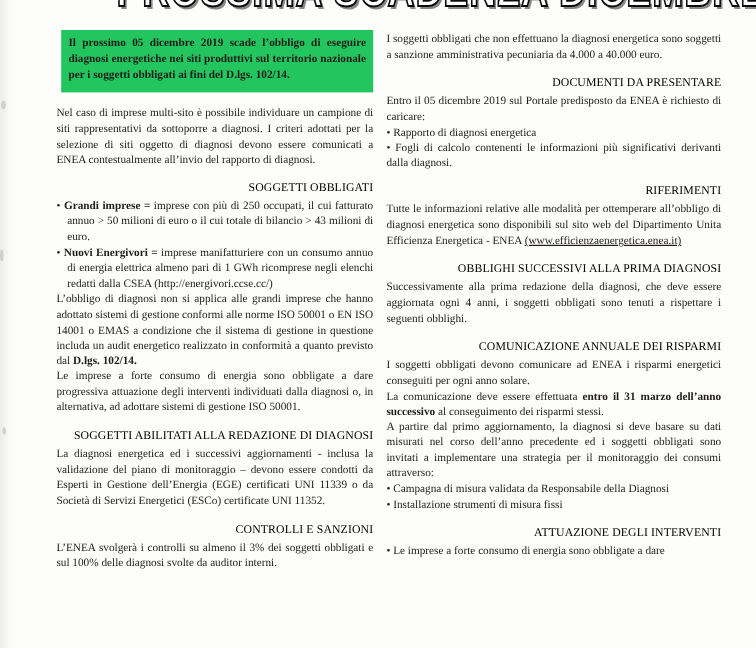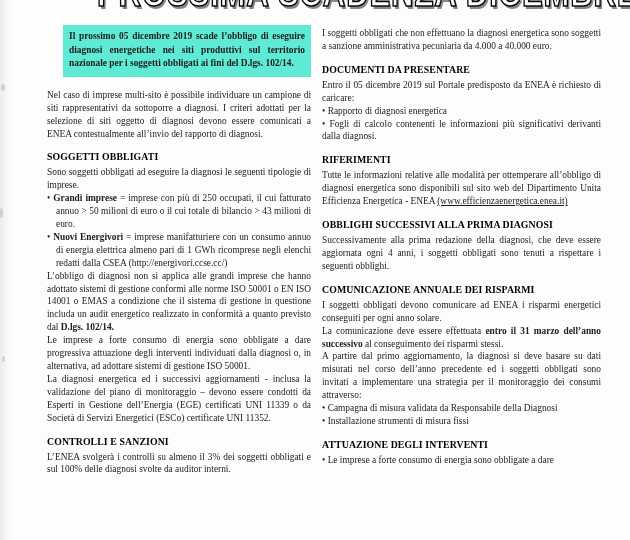--- a/index.html
+++ b/index.html
@@ -35,26 +35,26 @@
 
   .col{
     position:absolute;
     font-size:9.4px;line-height:12.9px;color:#1e1c1a;
     text-align:justify;
   }
   .col-left{left:47px;top:25px;width:264px;}
   .col-right{left:322px;top:27px;width:279px;}
 
   .heading{
-    font-weight:bold;font-size:9.8px;line-height:12px;
-    margin:11px 0 3px;color:#000;text-align:left;letter-spacing:0.1px;
+    font-weight:normal;font-size:9.8px;line-height:12px;
+    margin:11px 0 3px;color:#000;text-align:right;letter-spacing:0.1px;
   }
   .box{
-    background:#5eead4;font-weight:bold;
-    padding:5px 6px 6px 6px;margin:0 0 12px 16px;line-height:13.6px;
+    background:#22c55e;font-weight:bold;
+    padding:5px 6px 6px 6px;margin:0 0 12px 4px;line-height:13.6px;
   }
   .para{margin:0;}
   .bullet{margin:0;font-family:Liberation Serif, serif;}
   .col-left .bullet{padding-left:9px;text-indent:-9px;}
   .b{font-weight:bold;}
   .u{text-decoration:underline;}
 </style>
 </head>
 <body>
 
@@ -67,27 +67,27 @@
   <div class="title-text">PROSSIMA SCADENZA DICEMBRE 2019</div>
 </div>
 
 <div class="col col-left">
     <div>
       <div class="box"><span class="b">Il prossimo 05 dicembre 2019 scade l’obbligo di eseguire diagnosi energetiche nei siti produttivi sul territorio nazionale per i soggetti obbligati ai fini del D.lgs. 102/14.</span></div>
       <div class="para"><span>Nel caso di imprese multi-sito è possibile individuare un campione di siti rappresentativi da sottoporre a diagnosi. I criteri adottati per la selezione di siti oggetto di diagnosi devono essere comunicati a ENEA contestualmente all’invio del rapporto di diagnosi.</span></div>
     </div>
     <div>
       <div class="heading">SOGGETTI OBBLIGATI</div>
-      <div class="para"><span>Sono soggetti obbligati ad eseguire la diagnosi le seguenti tipologie di imprese.</span></div>
       <div class="bullet">• <span class="b">Grandi imprese</span><span> = imprese con più di 250 occupati, il cui fatturato annuo &gt; 50 milioni di euro o il cui totale di bilancio &gt; 43 milioni di euro.</span></div>
       <div class="bullet">• <span class="b">Nuovi Energivori</span><span> = imprese manifatturiere con un consumo annuo di energia elettrica almeno pari di 1 GWh ricomprese negli elenchi redatti dalla CSEA (http://energivori.ccse.cc/)</span></div>
       <div class="para"><span>L’obbligo di diagnosi non si applica alle grandi imprese che hanno adottato sistemi di gestione conformi alle norme ISO 50001 o EN ISO 14001 o EMAS a condizione che il sistema di gestione in questione includa un audit energetico realizzato in conformità a quanto previsto dal </span><span class="b">D.lgs. 102/14.</span></div>
       <div class="para"><span>Le imprese a forte consumo di energia sono obbligate a dare progressiva attuazione degli interventi individuati dalla diagnosi o, in alternativa, ad adottare sistemi di gestione ISO 50001.</span></div>
     </div>
     <div>
+      <div class="heading">SOGGETTI ABILITATI ALLA REDAZIONE DI DIAGNOSI</div>
       <div class="para"><span>La diagnosi energetica ed i successivi aggiornamenti - inclusa la validazione del piano di monitoraggio – devono essere condotti da Esperti in Gestione dell’Energia (EGE) certificati UNI 11339 o da Società di Servizi Energetici (ESCo) certificate UNI 11352.</span></div>
     </div>
     <div>
       <div class="heading">CONTROLLI E SANZIONI</div>
       <div class="para"><span>L’ENEA svolgerà i controlli su almeno il 3% dei soggetti obbligati e sul 100% delle diagnosi svolte da auditor interni.</span></div>
     </div>
   </div>
 <div class="col col-right">
     <div>
       <div class="para"><span>I soggetti obbligati che non effettuano la diagnosi energetica sono soggetti a sanzione amministrativa pecuniaria da 4.000 a 40.000 euro.</span></div>

